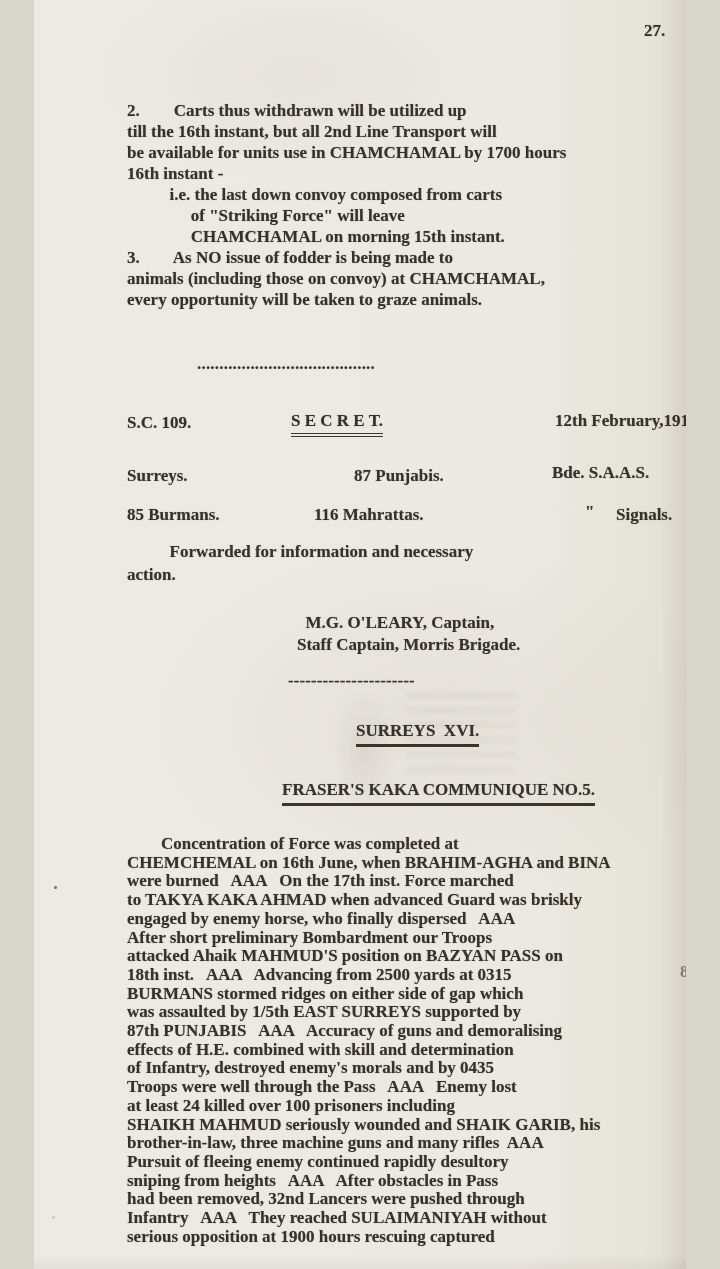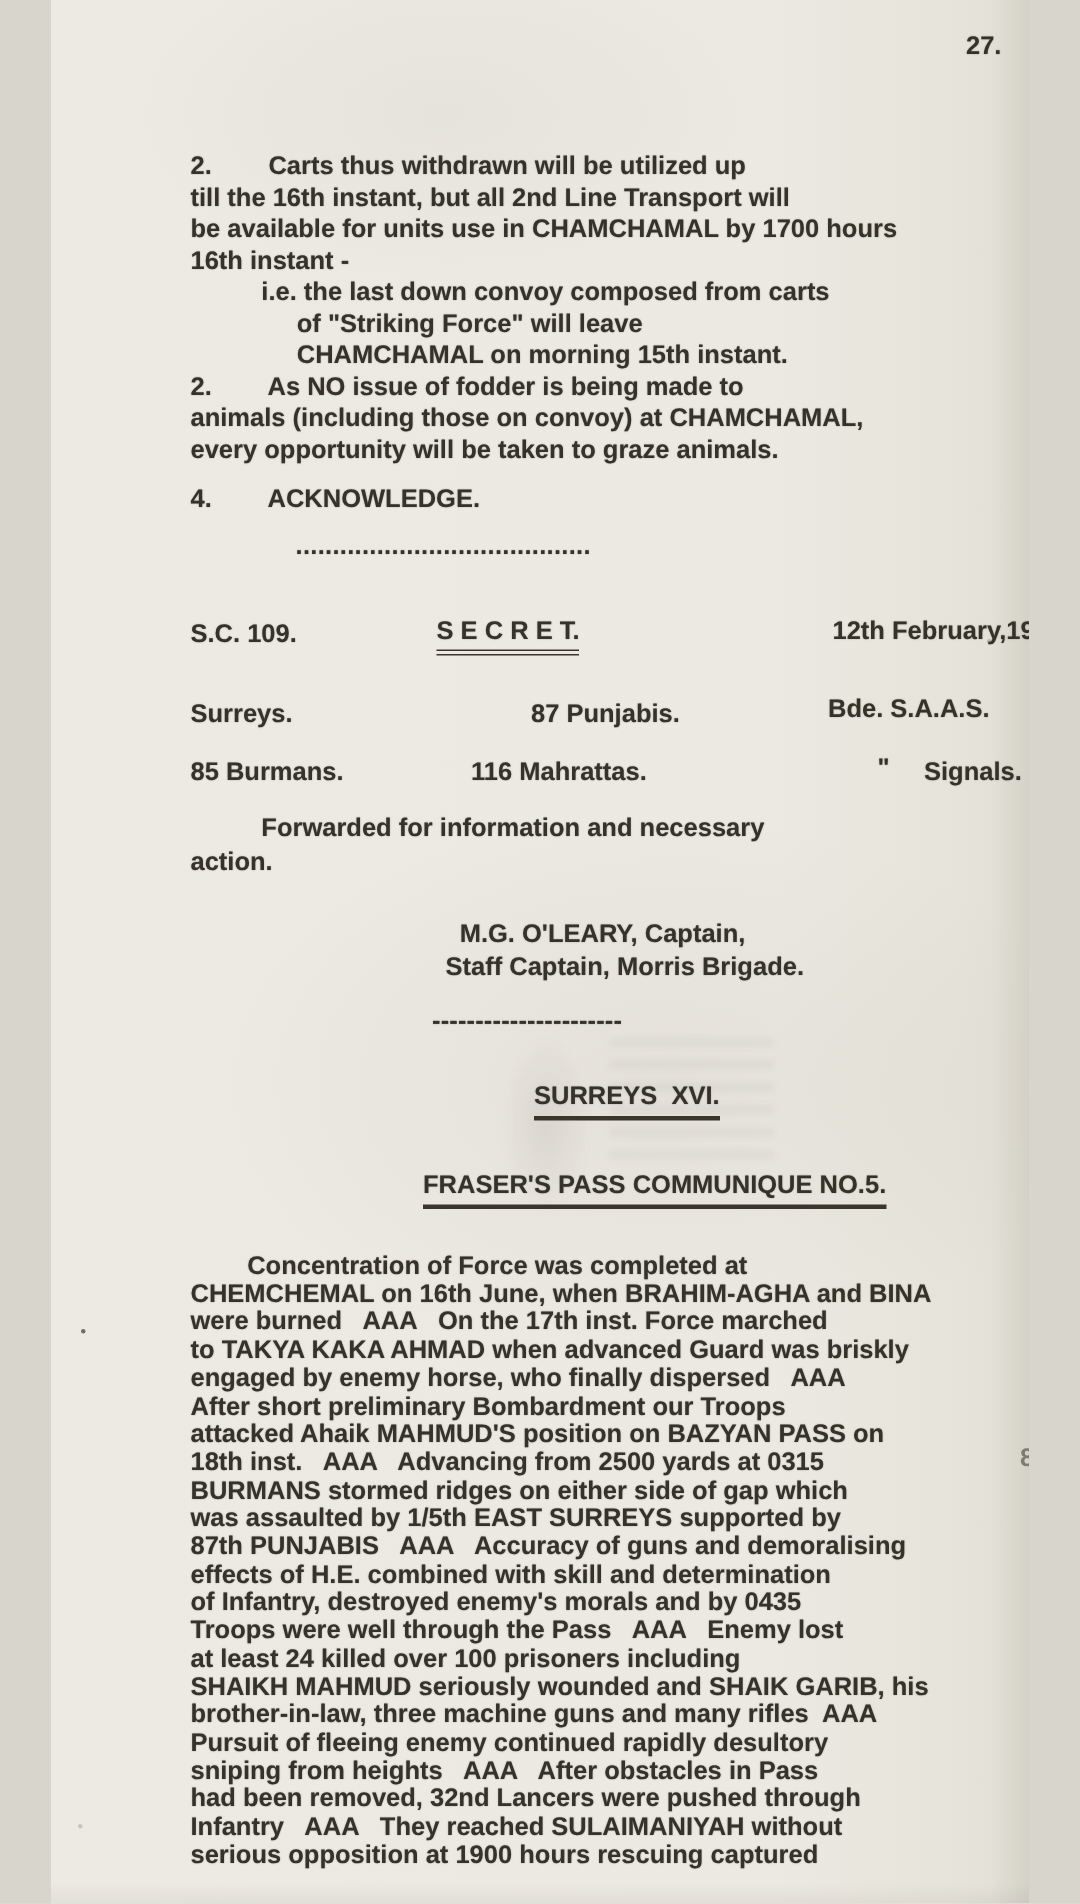--- a/index.html
+++ b/index.html
@@ -11,21 +11,21 @@
     position: relative;
     width: 652px;
     height: 1269px;
     margin: 0 auto;
     overflow: hidden;
     background:
       radial-gradient(ellipse 420px 260px at 62% 57%, rgba(120,114,100,0.07), rgba(120,114,100,0) 70%),
       radial-gradient(ellipse 300px 160px at 40% 6%, rgba(125,120,108,0.06), rgba(125,120,108,0) 70%),
       linear-gradient(90deg, #edeae3 0%, #ece9e2 74%, #e6e3da 93%, #e1ded4 100%),
       #ece9e2;
-    font-family: Liberation Sans, sans-serif;
+    font-family: Liberation Serif, serif;
     color: #35322a;
   }
   .tw {
     position: absolute;
     white-space: pre;
     font-size: 17px;
     line-height: 21px;
     font-weight: 700;
     letter-spacing: 0;
     text-shadow: 0 0 1px rgba(53,50,42,0.45);
@@ -104,24 +104,23 @@
 
   <div class="tw page-number">27.</div>
 
   <div class="tw para2">2.        Carts thus withdrawn will be utilized up
 till the 16th instant, but all 2nd Line Transport will
 be available for units use in CHAMCHAMAL by 1700 hours
 16th instant -
           i.e. the last down convoy composed from carts
                of "Striking Force" will leave
                CHAMCHAMAL on morning 15th instant.</div>
-  <div class="tw para3">2.        As NO issue of fodder is being made to
+  <div class="tw para3">3.        As NO issue of fodder is being made to
 animals (including those on convoy) at CHAMCHAMAL,
 every opportunity will be taken to graze animals.</div>
-  <div class="tw para4">4.        ACKNOWLEDGE.</div>
   <div class="tw dotted-rule">........................................</div>
 
   <div class="tw memo-ref">S.C. 109.</div>
   <div class="tw memo-secret">S E C R E T.</div>
   <div class="tw memo-date">12th February,1919.</div>
 
   <div class="tw dist-r1c1">Surreys.</div>
   <div class="tw dist-r1c2">87 Punjabis.</div>
   <div class="tw dist-r1c3">Bde. S.A.A.S.</div>
   <div class="tw dist-r2c1">85 Burmans.</div>
@@ -130,21 +129,21 @@
   <div class="tw dist-r2c3">Signals.</div>
 
   <div class="tw forward">          Forwarded for information and necessary
 action.</div>
 
   <div class="tw signature">  M.G. O'LEARY, Captain,
 Staff Captain, Morris Brigade.</div>
   <div class="tw dashed-rule">----------------------</div>
 
   <div class="tw appendix-title">SURREYS  XVI.</div>
-  <div class="tw appendix-subtitle">FRASER'S PASS COMMUNIQUE NO.5.</div>
+  <div class="tw appendix-subtitle">FRASER'S KAKA COMMUNIQUE NO.5.</div>
 
   <div class="tw tw-tight communique">        Concentration of Force was completed at
 CHEMCHEMAL on 16th June, when BRAHIM-AGHA and BINA
 were burned   AAA   On the 17th inst. Force marched
 to TAKYA KAKA AHMAD when advanced Guard was briskly
 engaged by enemy horse, who finally dispersed   AAA
 After short preliminary Bombardment our Troops
 attacked Ahaik MAHMUD'S position on BAZYAN PASS on
 18th inst.   AAA   Advancing from 2500 yards at 0315
 BURMANS stormed ridges on either side of gap which

